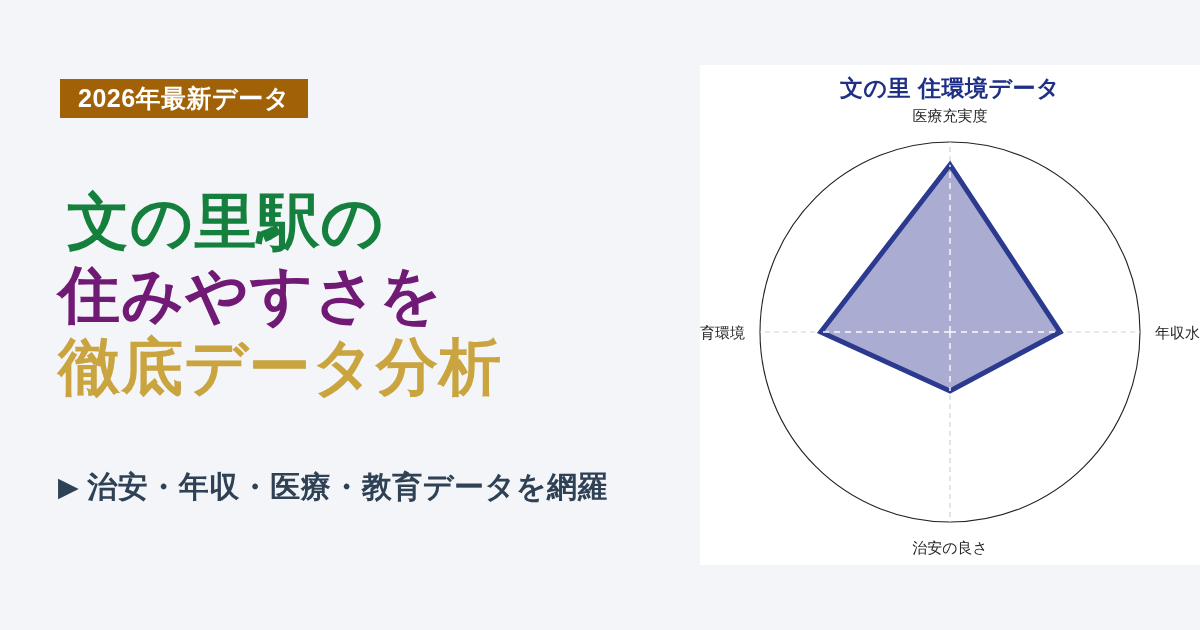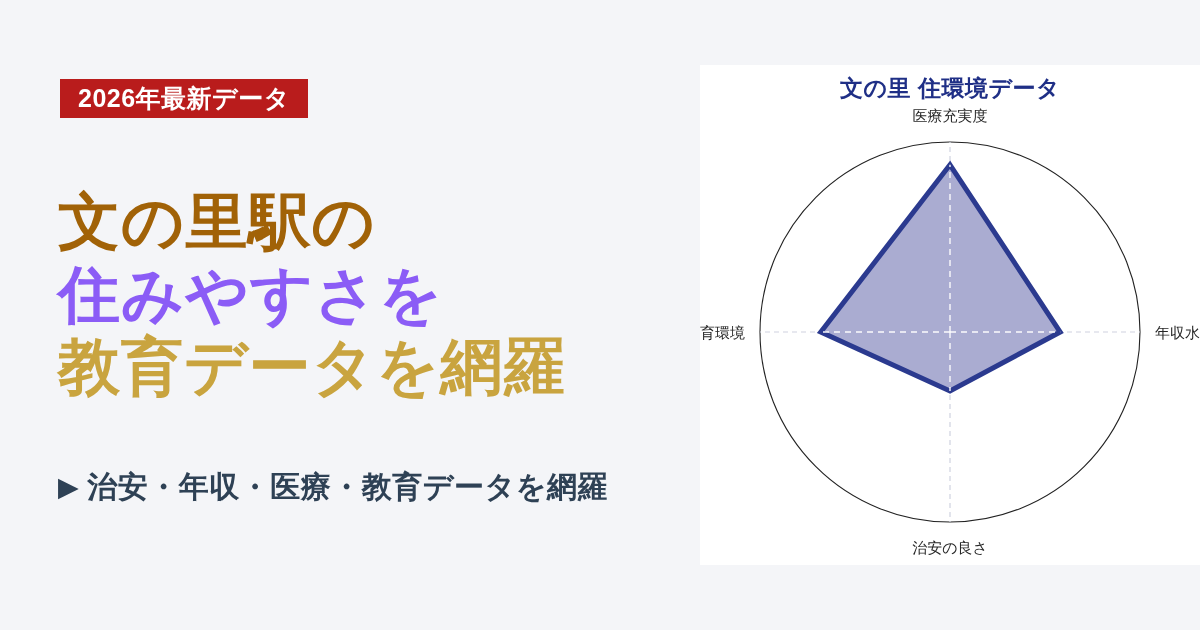--- a/index.html
+++ b/index.html
@@ -112,28 +112,28 @@
     font-family: "Liberation Sans", "DejaVu Sans", sans-serif;
     font-size: 15px;
     fill: #262626;
   }
 </style>
 </head>
 <body style="background: rgb(244, 245, 248);">
 
 <div id="left-column">
 
-  <div id="badge" style="background: #b91c1c;">
+  <div id="badge" style="background: #a16207;">
     <span>2026年最新データ</span>
   </div>
 
   <div id="headline">
-    <span class="headline-line dark" style="color: #a16207;">文の里駅の</span>
-    <span class="headline-line dark" style="color: #8b5cf6;">住みやすさを</span>
-    <span class="headline-line gold" style="color: rgb(201, 164, 63);">教育データを網羅</span>
+    <span class="headline-line dark" style="color: #15803d; margin-left: 9px;">文の里駅の</span>
+    <span class="headline-line dark" style="color: #701a75;">住みやすさを</span>
+    <span class="headline-line gold" style="color: rgb(201, 164, 63);">徹底データ分析</span>
   </div>
 
   <div id="subtitle">
     <span class="tri">▶</span>
     <span>治安・年収・医療・教育データを網羅</span>
   </div>
 
 </div>
 
 <div id="chart-panel" style="background: rgb(255, 255, 255);">

